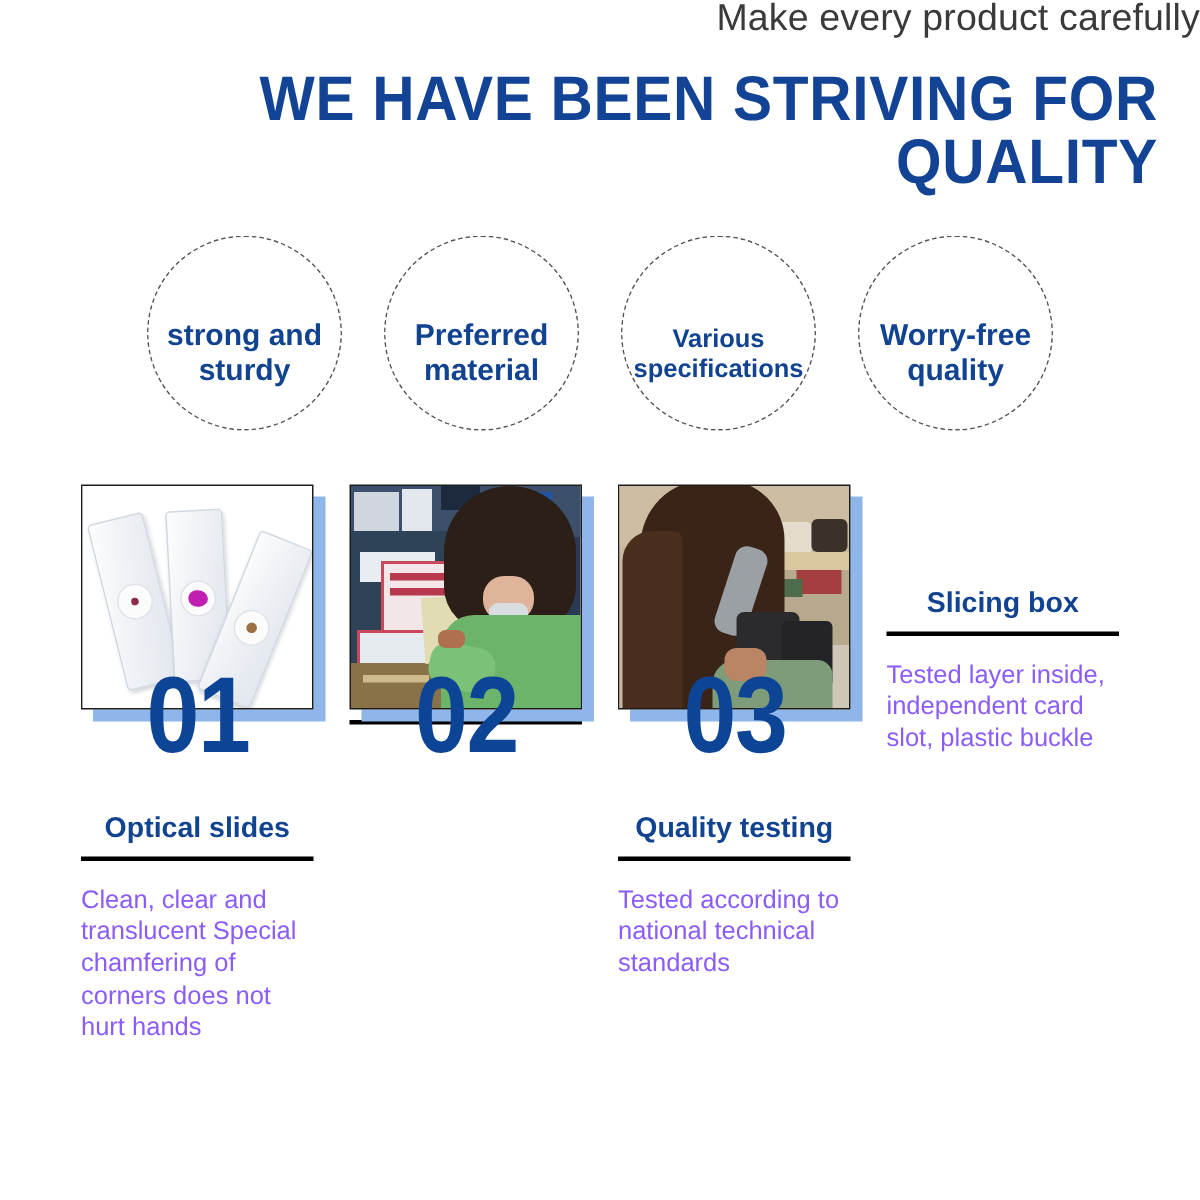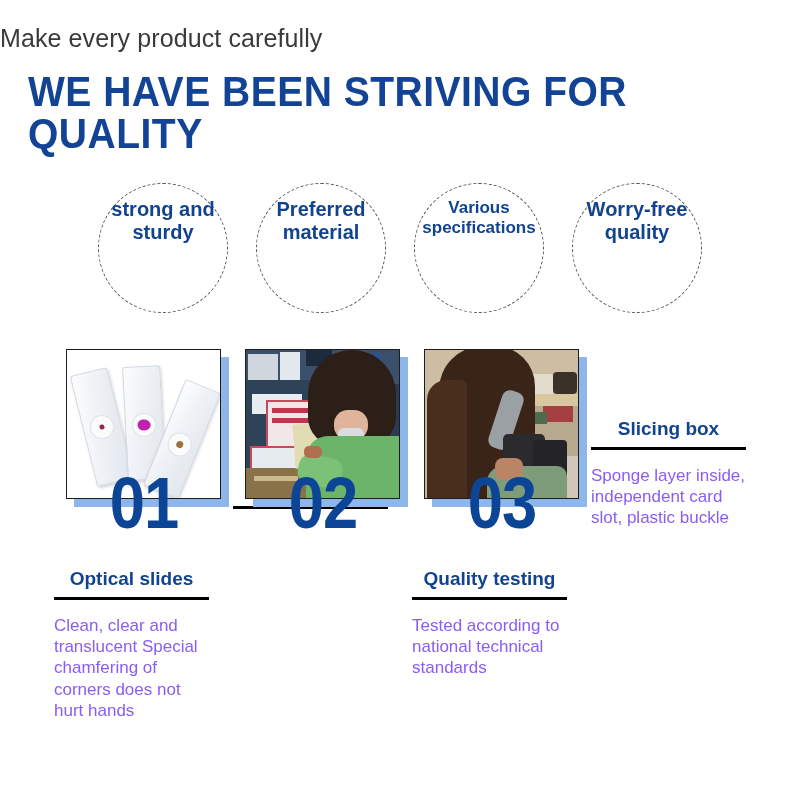--- a/index.html
+++ b/index.html
@@ -10,22 +10,21 @@
   body {
     width: 800px;
     height: 800px;
     overflow: hidden;
     font-family: "Liberation Sans", sans-serif;
     position: relative;
   }
 
   
   .header {
-    text-align: left;
-    padding-top: 26px;
+    text-align: right;
   }
   .subtitle {
     font-size: 25px;
     color: #3a3a3a;
     font-weight: 400;
     letter-spacing: 0.1px;
     line-height: 1;
   }
   .maintitle {
     margin-top: 20px;
@@ -44,20 +43,21 @@
     justify-content: center;
     gap: 28px;
   }
   .badge {
     width: 130px;
     height: 130px;
     border-radius: 50%;
     border: 1px dashed #555555;
     box-sizing: border-box;
     display: flex;
+    align-items: center;
     justify-content: center;
     position: relative;
   }
   .badge-label {
     color: #114391;
     font-weight: bold;
     font-size: 20px;
     line-height: 1.15;
     text-align: center;
     position: relative;
@@ -76,21 +76,20 @@
     gap: 24px;
   }
   .card {
     width: 155px;
     position: relative;
   }
   .thumb-wrap {
     position: relative;
     width: 155px;
     height: 150px;
-    margin-left: 12px;
   }
   .thumb-shadow {
     position: absolute;
     left: 8px;
     top: 8px;
     width: 155px;
     height: 150px;
     background: #8fb6ea;
   }
   .thumb {
@@ -308,16 +307,16 @@
       <div class="bignum">03</div>
     </div>
     <div class="card-title">Quality testing</div>
     <div class="rule"></div>
     <div class="card-desc">Tested according to national technical standards</div>
   </div>
 
   <div class="card">
     <div class="card-title">Slicing box</div>
     <div class="rule"></div>
-    <div class="card-desc">Sponge layer inside, independent card slot, plastic buckle</div>
+    <div class="card-desc">Tested layer inside, independent card slot, plastic buckle</div>
   </div>
 
 </div>
 
 </body></html>

